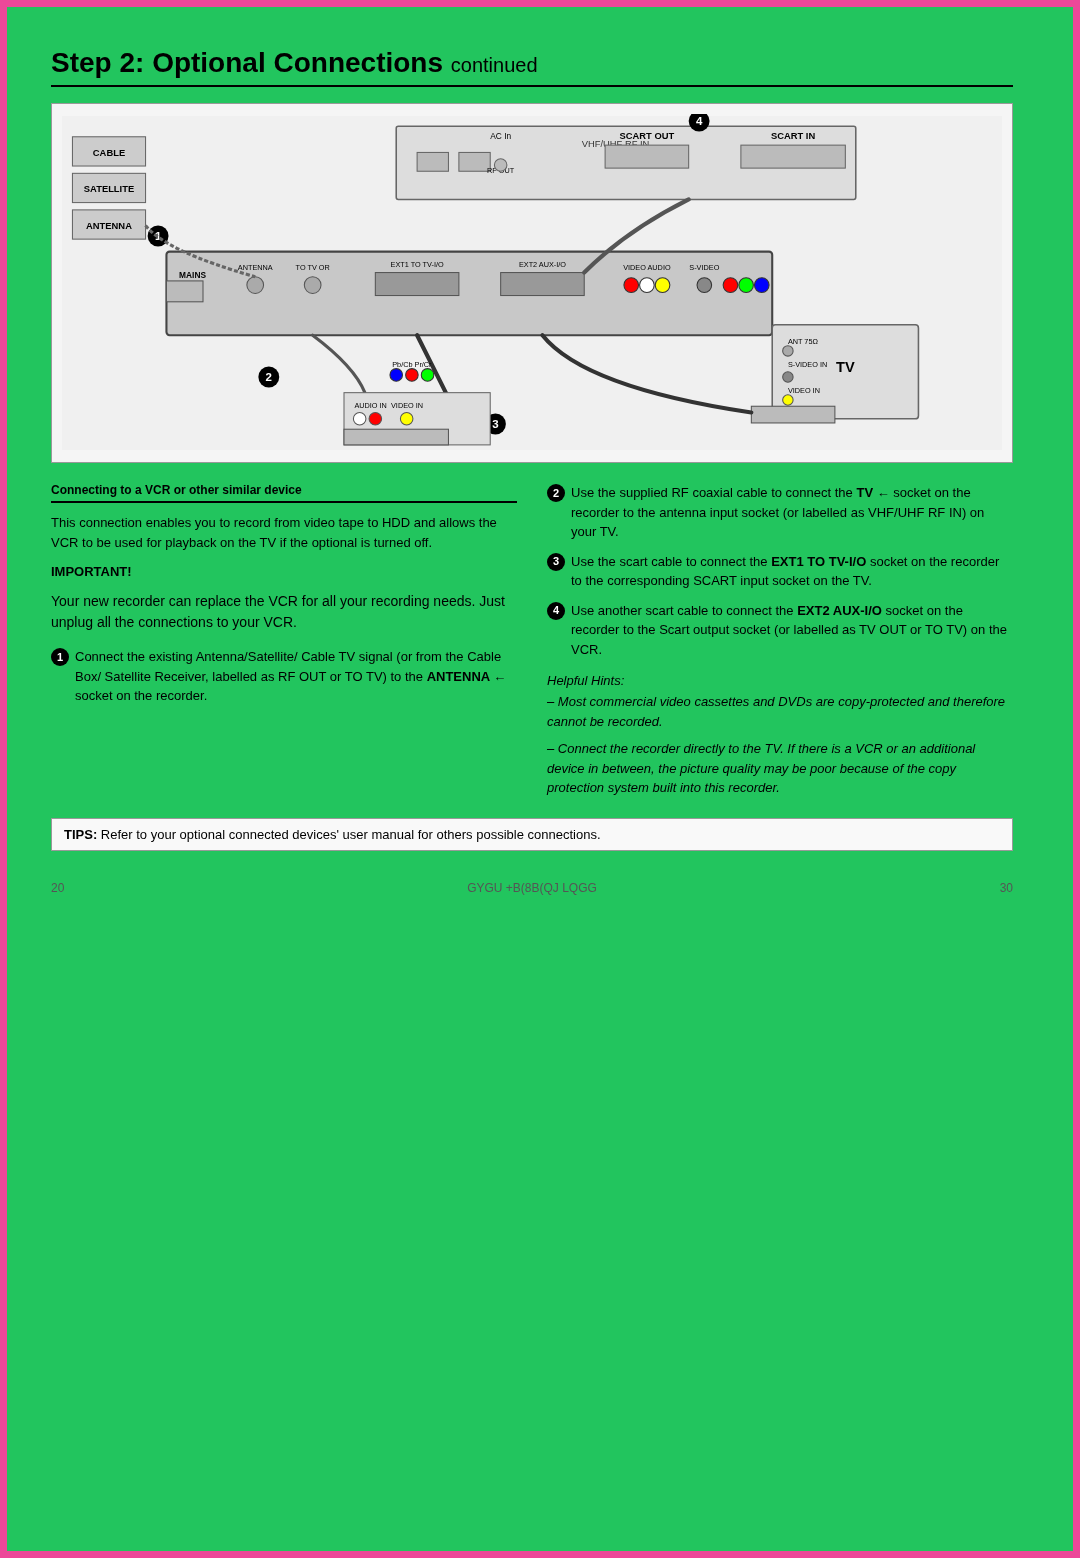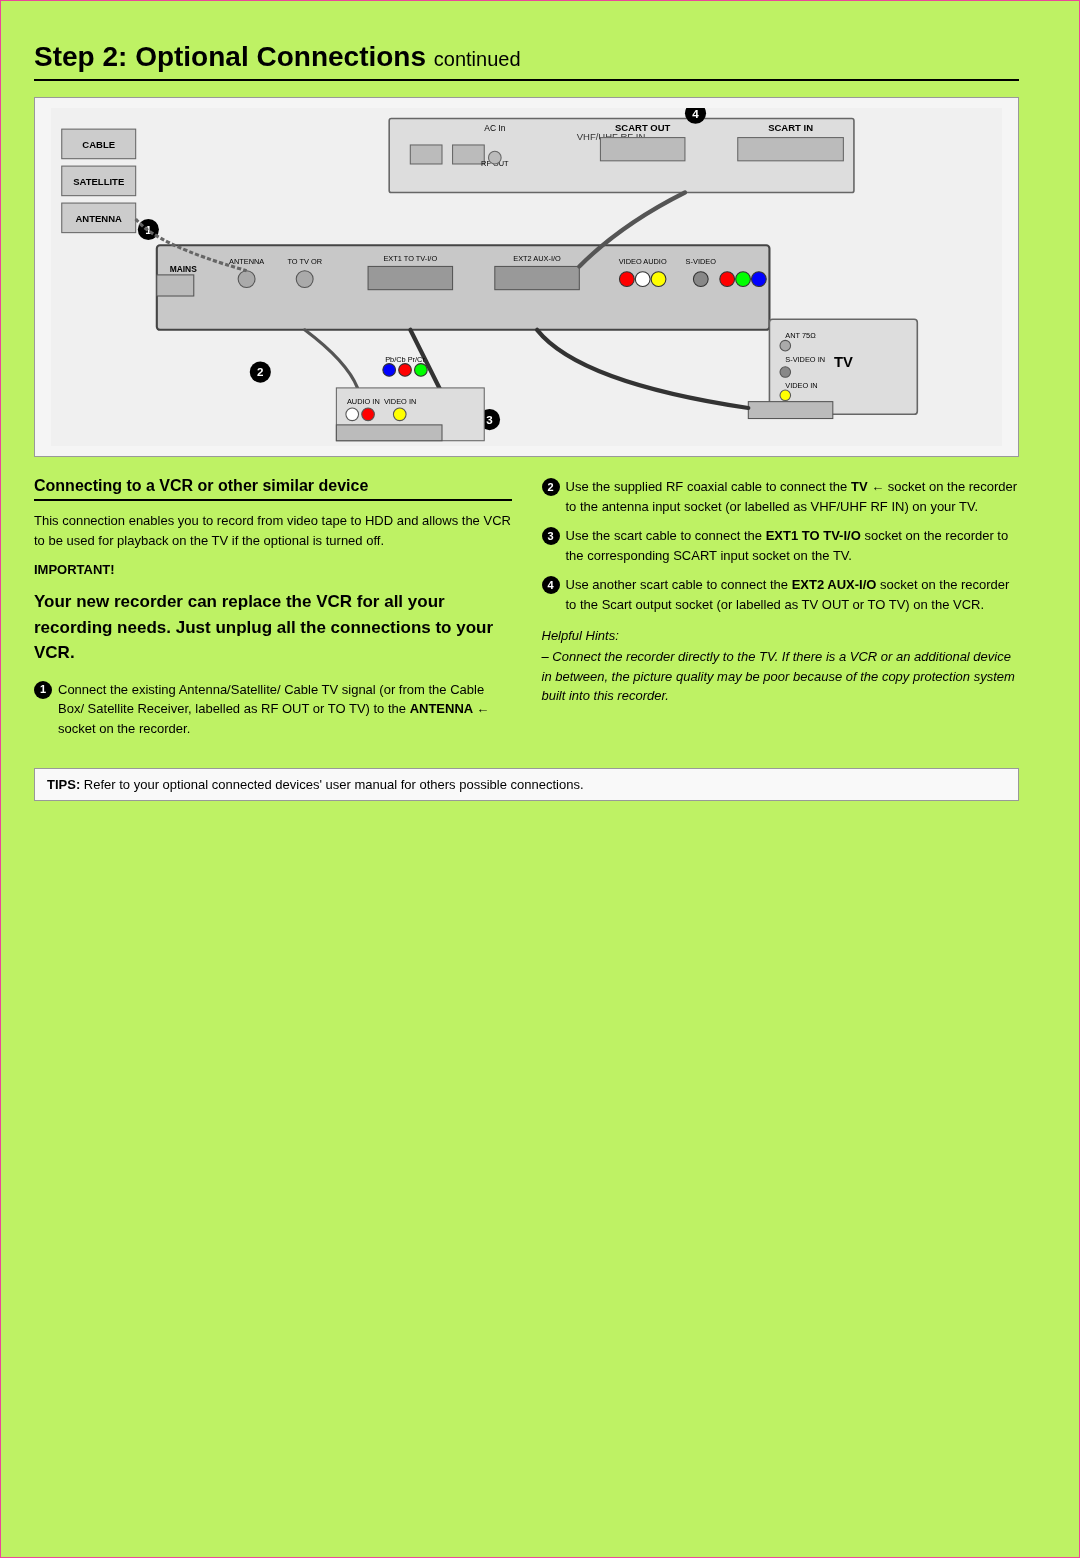--- a/index.html
+++ b/index.html
@@ -9,24 +9,24 @@
       background: #fff;
       color: #000;
       width: 1080px;
       min-height: 1558px;
       position: relative;
     }
 
     .page-wrapper {
       width: 1080px;
       min-height: 1558px;
-      background: #bef264;
-      padding: 40px 60px 40px 33px;
+      background: #22c55e;
+      padding: 40px 60px 40px 44px;
       position: relative;
-      border: 1px solid #ec4899;
+      border: 7px solid #ec4899;
     }
 
     
     .side-tab {
       position: absolute;
       left: 0;
       top: 120px;
       background: #2d2d8e;
       color: #fff;
       writing-mode: vertical-rl;
@@ -86,42 +86,42 @@
     .left-col {
       flex: 1;
     }
 
     .right-col {
       flex: 1;
     }
 
     
     .section-heading {
-      font-size: 16px;
+      font-size: 12px;
       font-weight: bold;
       border-bottom: 2px solid #000;
       padding-bottom: 4px;
       margin-bottom: 10px;
     }
 
     .intro-text {
       font-size: 13px;
       line-height: 1.5;
       margin-bottom: 12px;
     }
 
     .important-heading {
       font-weight: bold;
       font-size: 13px;
       margin-bottom: 4px;
     }
 
     .important-body {
-      font-size: 17px;
-      font-weight: bold;
+      font-size: 14px;
+      font-weight: normal;
       line-height: 1.5;
       margin-bottom: 14px;
       margin-top: 12px;
     }
 
     .step-item {
       display: flex;
       gap: 6px;
       margin-bottom: 10px;
       font-size: 13px;
@@ -348,24 +348,30 @@
 
       <div class="step-item">
         <span class="step-num-circle">4</span>
         <span>
           Use another scart cable to connect the <strong>EXT2 AUX-I/O</strong> socket on the recorder to the Scart output socket (or labelled as TV OUT or TO TV) on the VCR.
         </span>
       </div>
 
       <div style="margin-top:14px;">
         <div class="helpful-hints-title">Helpful Hints:</div>
+        <div class="helpful-hints-body" style="margin-bottom:8px;">– Most commercial video cassettes and DVDs are copy-protected and therefore cannot be recorded.</div>
         <div class="helpful-hints-body">– Connect the recorder directly to the TV. If there is a VCR or an additional device in between, the picture quality may be poor because of the copy protection system built into this recorder.</div>
       </div>
     </div>
   </div>
 
   <div class="tips-box">
     <strong>TIPS:</strong>
     <span>Refer to your optional connected devices' user manual for others possible connections.</span>
   </div>
 
+  <div class="page-footer">
+    <span>20</span>
+    <span>GYGU  +B(8B(QJ  LQGG</span>
+    <span>30</span>
+  </div>
 
 </div>
 
 </body></html>

